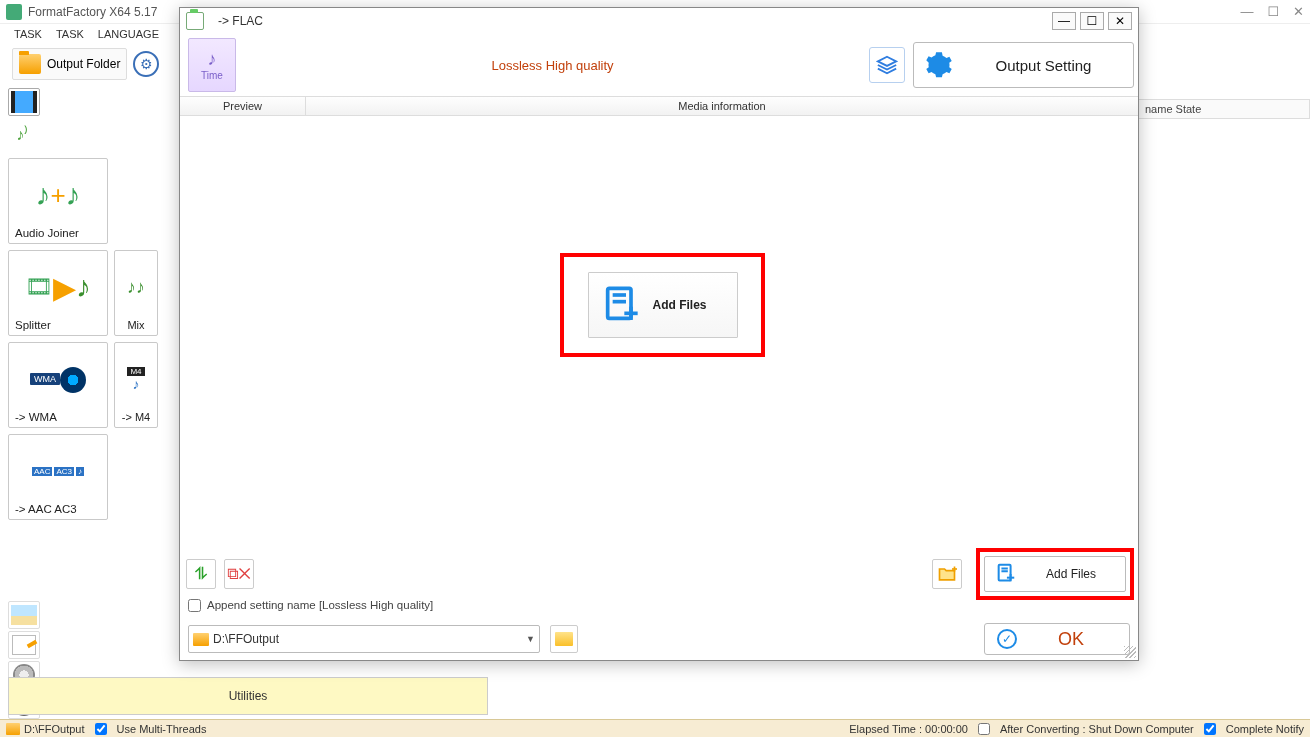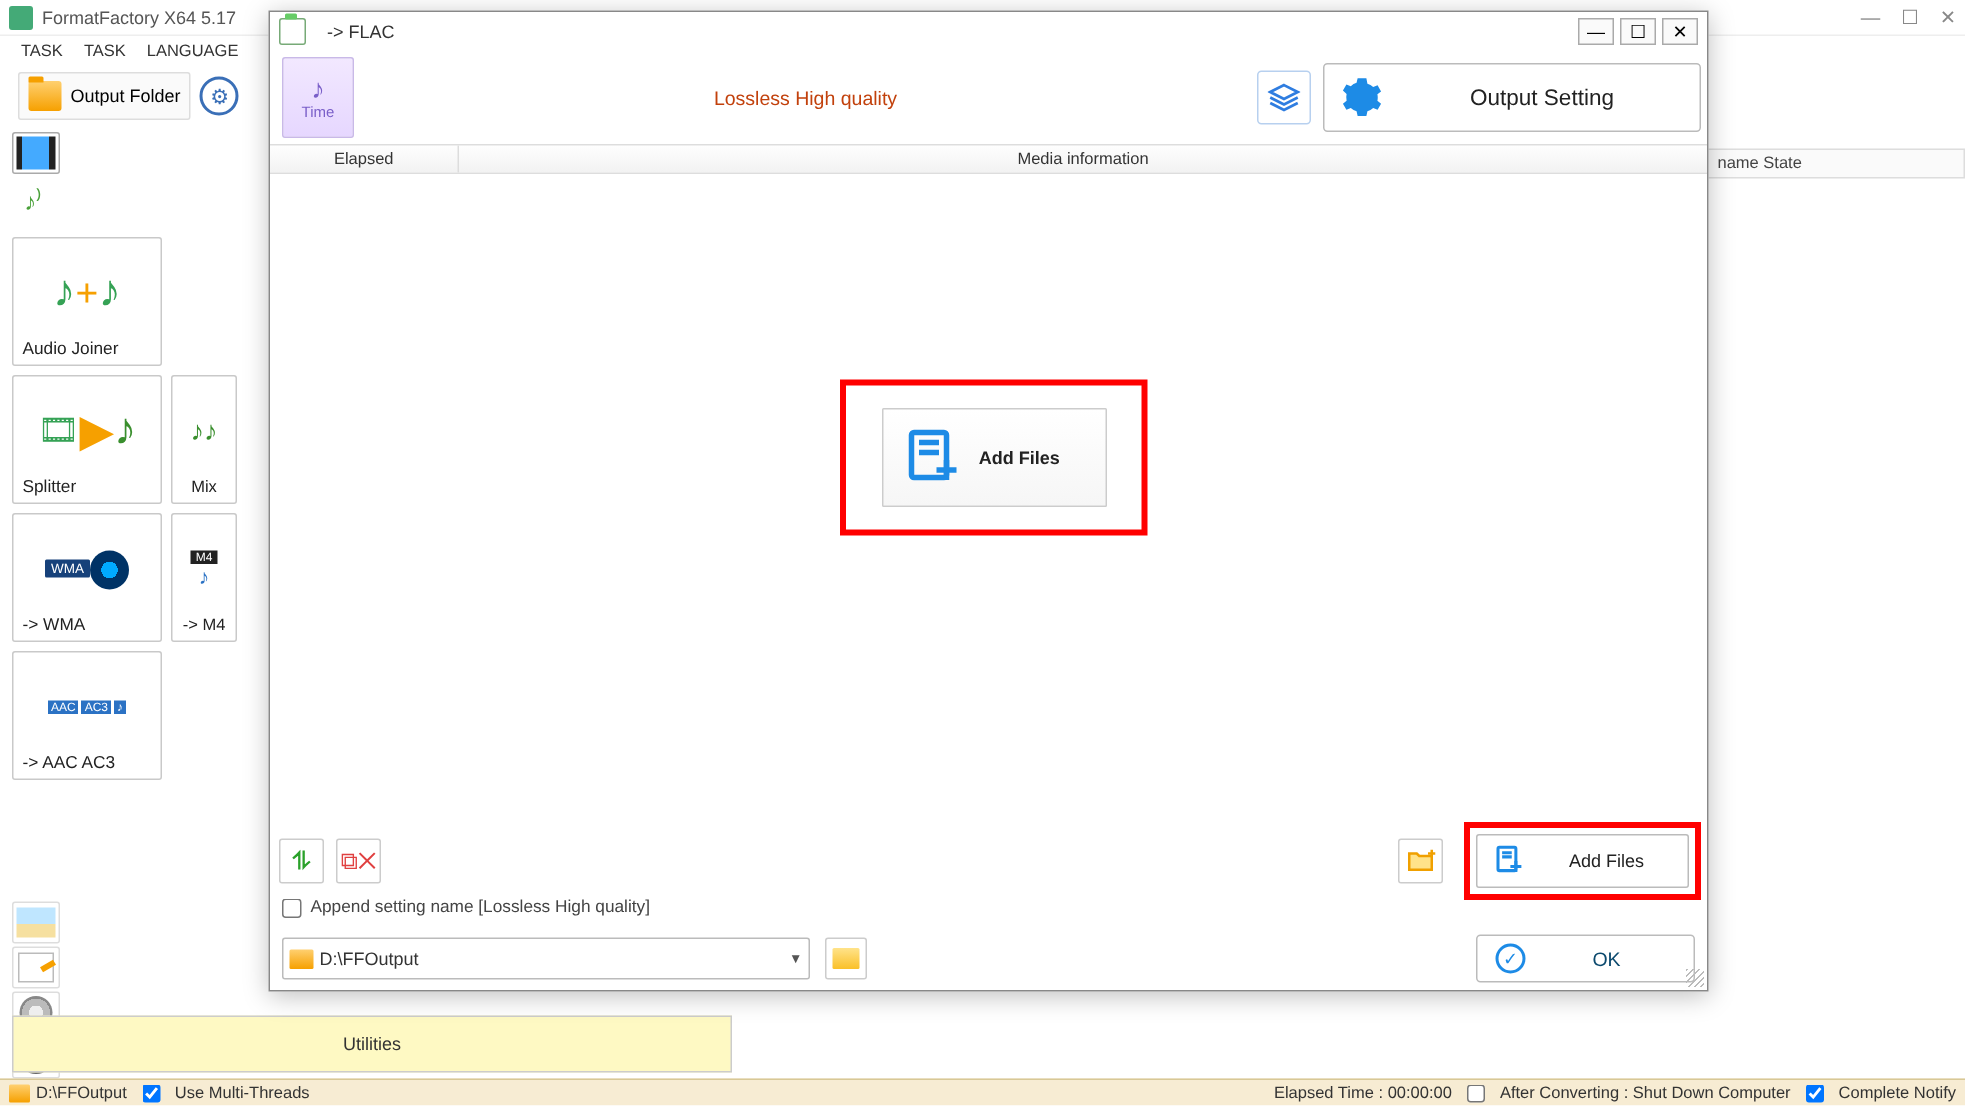--- a/index.html
+++ b/index.html
@@ -65,21 +65,21 @@
 .dlg-titlebar .dlg-logo::after{content:"";position:absolute;top:-4px;left:3px;width:8px;height:4px;background:#6c6;border-radius:1px;}
 .dlg-titlebar .ttl { flex:1; font-size:12px; color:#333; padding-left:4px;}
 .dlg-titlebar .wctrl { display:flex;gap:4px; }
 .dlg-titlebar .wctrl span{width:24px;height:18px;border:1px solid #aaa;display:flex;align-items:center;justify-content:center;font-size:12px;background:#fafafa;cursor:pointer;}
 
 .dlg-header { height: 62px; display:flex; align-items:center; padding: 4px 4px 4px 8px; gap: 8px; }
 .audio-tile { width: 48px; height: 54px; border:1px solid #c9b9e8; background: linear-gradient(#f2e8ff,#e6d7ff); border-radius:2px; display:flex;flex-direction:column;align-items:center;justify-content:center;color:#7a5fc9;font-size:10px;}
 .audio-tile .note{font-size:18px;}
 .quality-label { flex:1; text-align:center; font-size:13px; color:#c2410c; }
 .layers-btn { width:36px; height:36px; border:1px solid #b7d0ef; border-radius:3px; display:flex;align-items:center;justify-content:center;color:#2f7de0;font-size:18px;cursor:pointer; }
-.output-setting-btn { width: 252px; height: 46px; border:1px solid #bbb; border-radius:3px; display:flex;align-items:center; gap:10px; padding:0 10px; cursor:pointer; background:#fff;}
+.output-setting-btn { width: 221px; height: 46px; border:1px solid #bbb; border-radius:3px; display:flex;align-items:center; gap:10px; padding:0 10px; cursor:pointer; background:#fff;}
 .gear-blue{width:30px;height:30px;color:#1d8be6;display:flex;align-items:center;justify-content:center;}
 .gear-blue svg{width:28px;height:28px;}
 .output-setting-btn .t{flex:1;text-align:center;font-size:15px;color:#222;}
 
 .column-headers{height:20px;border-top:1px solid #ddd;border-bottom:1px solid #ddd;background:linear-gradient(#fefefe,#f2f2f2);display:flex;font-size:11px;color:#333;}
 .column-headers .col-preview{width:126px;display:flex;align-items:center;justify-content:center;border-right:1px solid #ddd;}
 .column-headers .col-media{flex:1;display:flex;align-items:center;justify-content:center;}
 
 .dlg-body { flex:1; position:relative; }
 .add-files-center-wrap{position:absolute;left:380px;top:137px;width:205px;height:104px;border:4px solid #ff0000;display:flex;align-items:center;justify-content:center;}
@@ -107,21 +107,21 @@
 .bottom-row{height:42px;display:flex;align-items:center;padding:4px 8px;gap:10px;}
 .path-combo{flex:0 0 352px;height:28px;border:1px solid #bbb;border-radius:2px;display:flex;align-items:center;padding:0 4px;gap:4px;background:#fff;}
 .path-combo .sm-folder{width:16px;height:13px;background:linear-gradient(#ffd070,#f6a000);border-radius:1px;}
 .path-combo .p{flex:1;font-size:12px;color:#333;}
 .path-combo .dd{color:#555;font-size:9px;}
 .folder-btn-sm{width:28px;height:28px;border:1px solid #ccc;border-radius:2px;display:flex;align-items:center;justify-content:center;}
 .folder-btn-sm .f{width:18px;height:14px;background:linear-gradient(#ffe38a,#fac029);border-radius:1px;}
 .bottom-row .flex-spacer{flex:1;}
 .ok-btn{width:146px;height:32px;border:1px solid #bbb;border-radius:3px;display:flex;align-items:center;gap:8px;padding:0 12px;cursor:pointer;background:#fff;}
 .ok-btn .ck{width:20px;height:20px;border:2px solid #1d8be6;border-radius:50%;display:flex;align-items:center;justify-content:center;color:#1d8be6;font-size:12px;}
-.ok-btn .t{flex:1;text-align:center;font-size:13px;color:#0c4a6e;}
+.ok-btn .t{flex:1;text-align:center;font-size:18px;color:#c2410c;}
 
 .resize-grip{position:absolute;right:2px;bottom:2px;width:12px;height:12px;background:repeating-linear-gradient(135deg,#bbb 0 1px, transparent 1px 3px);}
 
 </style>
 </head>
 <body>
 
 <div class="main-titlebar">
   <div class="logo"></div>
   <div class="title">FormatFactory X64 5.17</div>
@@ -250,21 +250,21 @@
       <div class="gear-blue">
         <svg viewBox="0 0 24 24" fill="currentColor">
             <path d="M12 8a4 4 0 100 8 4 4 0 000-8zm9 4a8.9 8.9 0 00-.2-1.9l2.1-1.6-2-3.5-2.5 1a9 9 0 00-3.3-1.9L14.5 1h-5l-.6 2.6A9 9 0 005.6 5.5l-2.5-1-2 3.5L3.2 10a9 9 0 000 3.9l-2.1 1.6 2 3.5 2.5-1a9 9 0 003.3 1.9l.6 2.6h5l.6-2.6a9 9 0 003.3-1.9l2.5 1 2-3.5-2.1-1.6A8.9 8.9 0 0021 12z"></path>
           </svg>
       </div>
       <div class="t">Output Setting</div>
     </div>
   </div>
 
   <div class="column-headers">
-    <div class="col-preview">Elapsed</div>
+    <div class="col-preview">Preview</div>
     <div class="col-media">Media information</div>
   </div>
 
   <div class="dlg-body">
     <div class="add-files-center-wrap">
       <div class="add-files-center">
         <div class="file-add-icon">
           <svg viewBox="0 0 24 24" fill="none" stroke="currentColor" stroke-width="2.2">
               <rect x="4" y="2" width="14" height="18" rx="1"></rect>
               <line x1="7" y1="6" x2="15" y2="6"></line>

